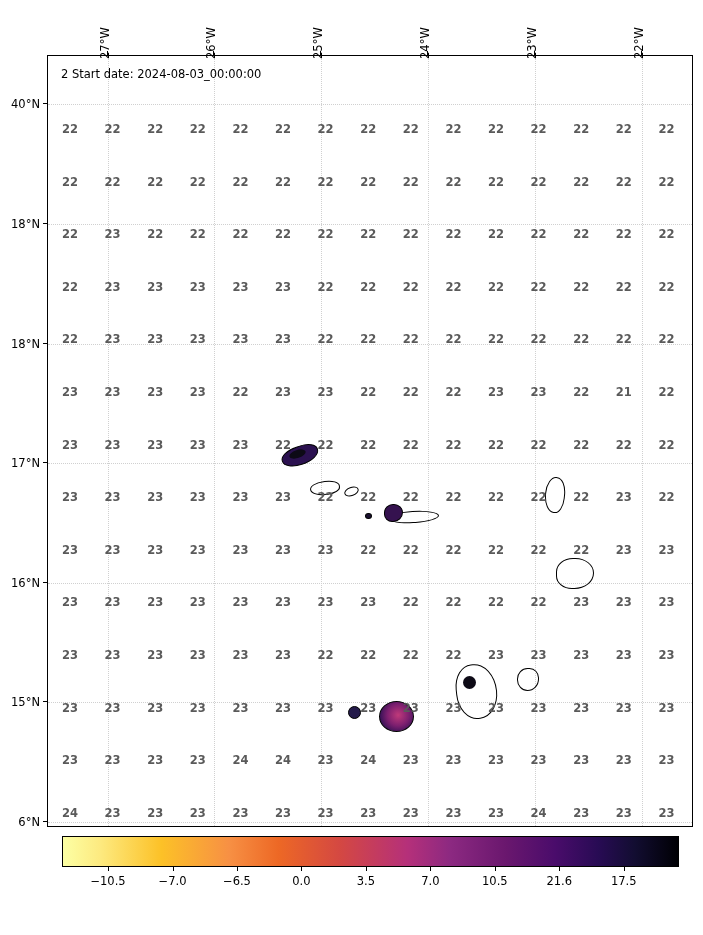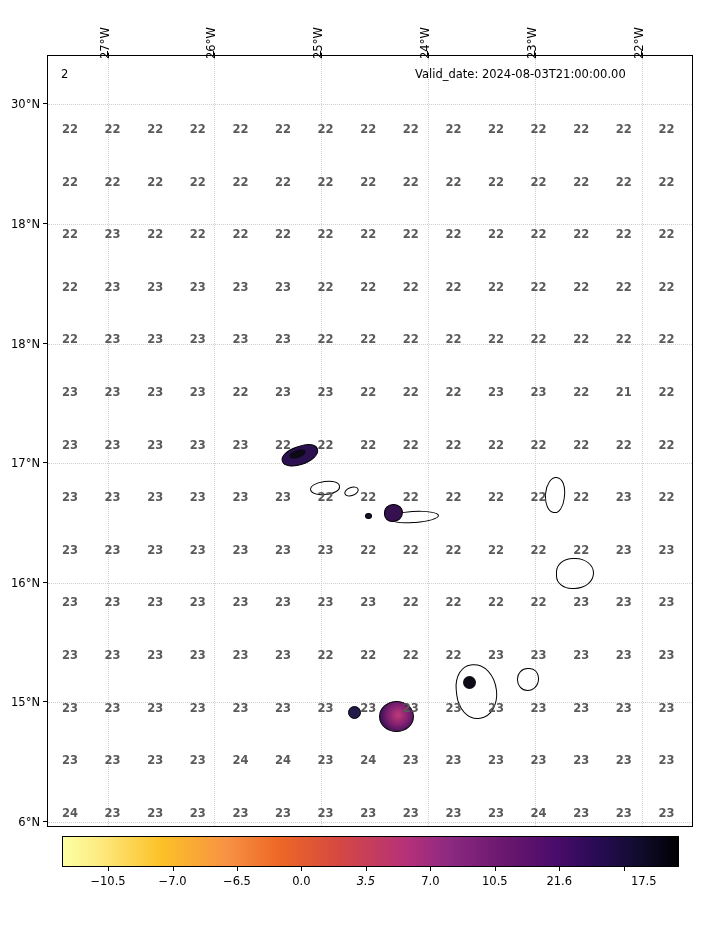--- a/index.html
+++ b/index.html
@@ -181,21 +181,21 @@
 
     <div class="gridline-h" style="top:48px"></div>
     <div class="gridline-h" style="top:168px"></div>
     <div class="gridline-h" style="top:288px"></div>
     <div class="gridline-h" style="top:407px"></div>
     <div class="gridline-h" style="top:527px"></div>
     <div class="gridline-h" style="top:646px"></div>
     <div class="gridline-h" style="top:766px"></div>
 
     <div class="anno" style="left:13px; top:11px;">2</div>
-    <div class="anno" style="left:367px; top:11px;">Valid_date: 2024-08-03T21:00:00.00</div>
+    <div class="anno" style="left:24px; top:11px;">Start date: 2024-08-03_00:00:00</div>
 
     <div class="blob" style="left:233px; top:390px; width:36px; height:17px; border-radius:50% 45% 55% 50%; transform:rotate(-18deg); background:#2b1150;"></div>
     <div class="blob-dark" style="left:241px; top:394px; width:17px; height:8px; border-radius:50%; transform:rotate(-18deg);"></div>
     <div class="island" style="left:262px; top:425px; width:28px; height:12px; border-radius:50% 50% 45% 55%; transform:rotate(-8deg);"></div>
     <div class="island" style="left:296px; top:431px; width:13px; height:7px; border-radius:50%; transform:rotate(-20deg);"></div>
 
     <div class="island" style="left:341px; top:455px; width:48px; height:10px; border-radius:45% 55% 50% 50%; transform:rotate(-4deg);"></div>
     <div class="blob" style="left:336px; top:448px; width:17px; height:16px; border-radius:50% 50% 55% 45%; background:#35124f;"></div>
     <div class="island" style="left:317px; top:457px; width:5px; height:4px; border-radius:50%; background:#1a1030;"></div>
 
@@ -441,45 +441,45 @@
   <div class="xtick" style="left:646px; top:45px;">22°W</div>
 
   <div class="tickmark-y" style="left:43px; top:103px;"></div>
   <div class="tickmark-y" style="left:43px; top:223px;"></div>
   <div class="tickmark-y" style="left:43px; top:343px;"></div>
   <div class="tickmark-y" style="left:43px; top:462px;"></div>
   <div class="tickmark-y" style="left:43px; top:582px;"></div>
   <div class="tickmark-y" style="left:43px; top:701px;"></div>
   <div class="tickmark-y" style="left:43px; top:821px;"></div>
 
-  <div class="ytick" style="left:0px; width:40px; top:97px;">30°N</div>
+  <div class="ytick" style="left:0px; width:40px; top:97px;">40°N</div>
   <div class="ytick" style="left:0px; width:40px; top:217px;">18°N</div>
   <div class="ytick" style="left:0px; width:40px; top:337px;">18°N</div>
   <div class="ytick" style="left:0px; width:40px; top:456px;">17°N</div>
   <div class="ytick" style="left:0px; width:40px; top:576px;">16°N</div>
   <div class="ytick" style="left:0px; width:40px; top:695px;">15°N</div>
   <div class="ytick" style="left:0px; width:40px; top:815px;">6°N</div>
 
   <div id="cbar-wrap">
     <div id="cbar"></div>
     <div id="cbar-ticks">
         <div class="cbtick" style="left: 46.0448px;"></div>
         <div class="cblabel" style="left: 46.0448px;">−10.5</div>
         <div class="cbtick" style="left: 110.507px;"></div>
         <div class="cblabel" style="left: 110.507px;">−7.0</div>
         <div class="cbtick" style="left: 174.97px;"></div>
         <div class="cblabel" style="left: 174.97px;">−6.5</div>
         <div class="cbtick" style="left: 239.433px;"></div>
         <div class="cblabel" style="left: 239.433px;">0.0</div>
         <div class="cbtick" style="left: 303.896px;"></div>
-        <div class="cblabel" style="left: 303.896px; font-style: italic;">3.5</div>
+        <div class="cblabel" style="left: 303.896px;">3.5</div>
         <div class="cbtick" style="left: 368.358px;"></div>
         <div class="cblabel" style="left: 368.358px;">7.0</div>
         <div class="cbtick" style="left: 432.821px;"></div>
         <div class="cblabel" style="left: 432.821px;">10.5</div>
         <div class="cbtick" style="left: 497.284px;"></div>
         <div class="cblabel" style="left: 497.284px;">21.6</div>
         <div class="cbtick" style="left: 561.746px;"></div>
-        <div class="cblabel" style="left: 561.746px; margin-left: 20px;">17.5</div>
+        <div class="cblabel" style="left: 561.746px;">17.5</div>
       </div>
   </div>
 
 </div>
 
 </body></html>

